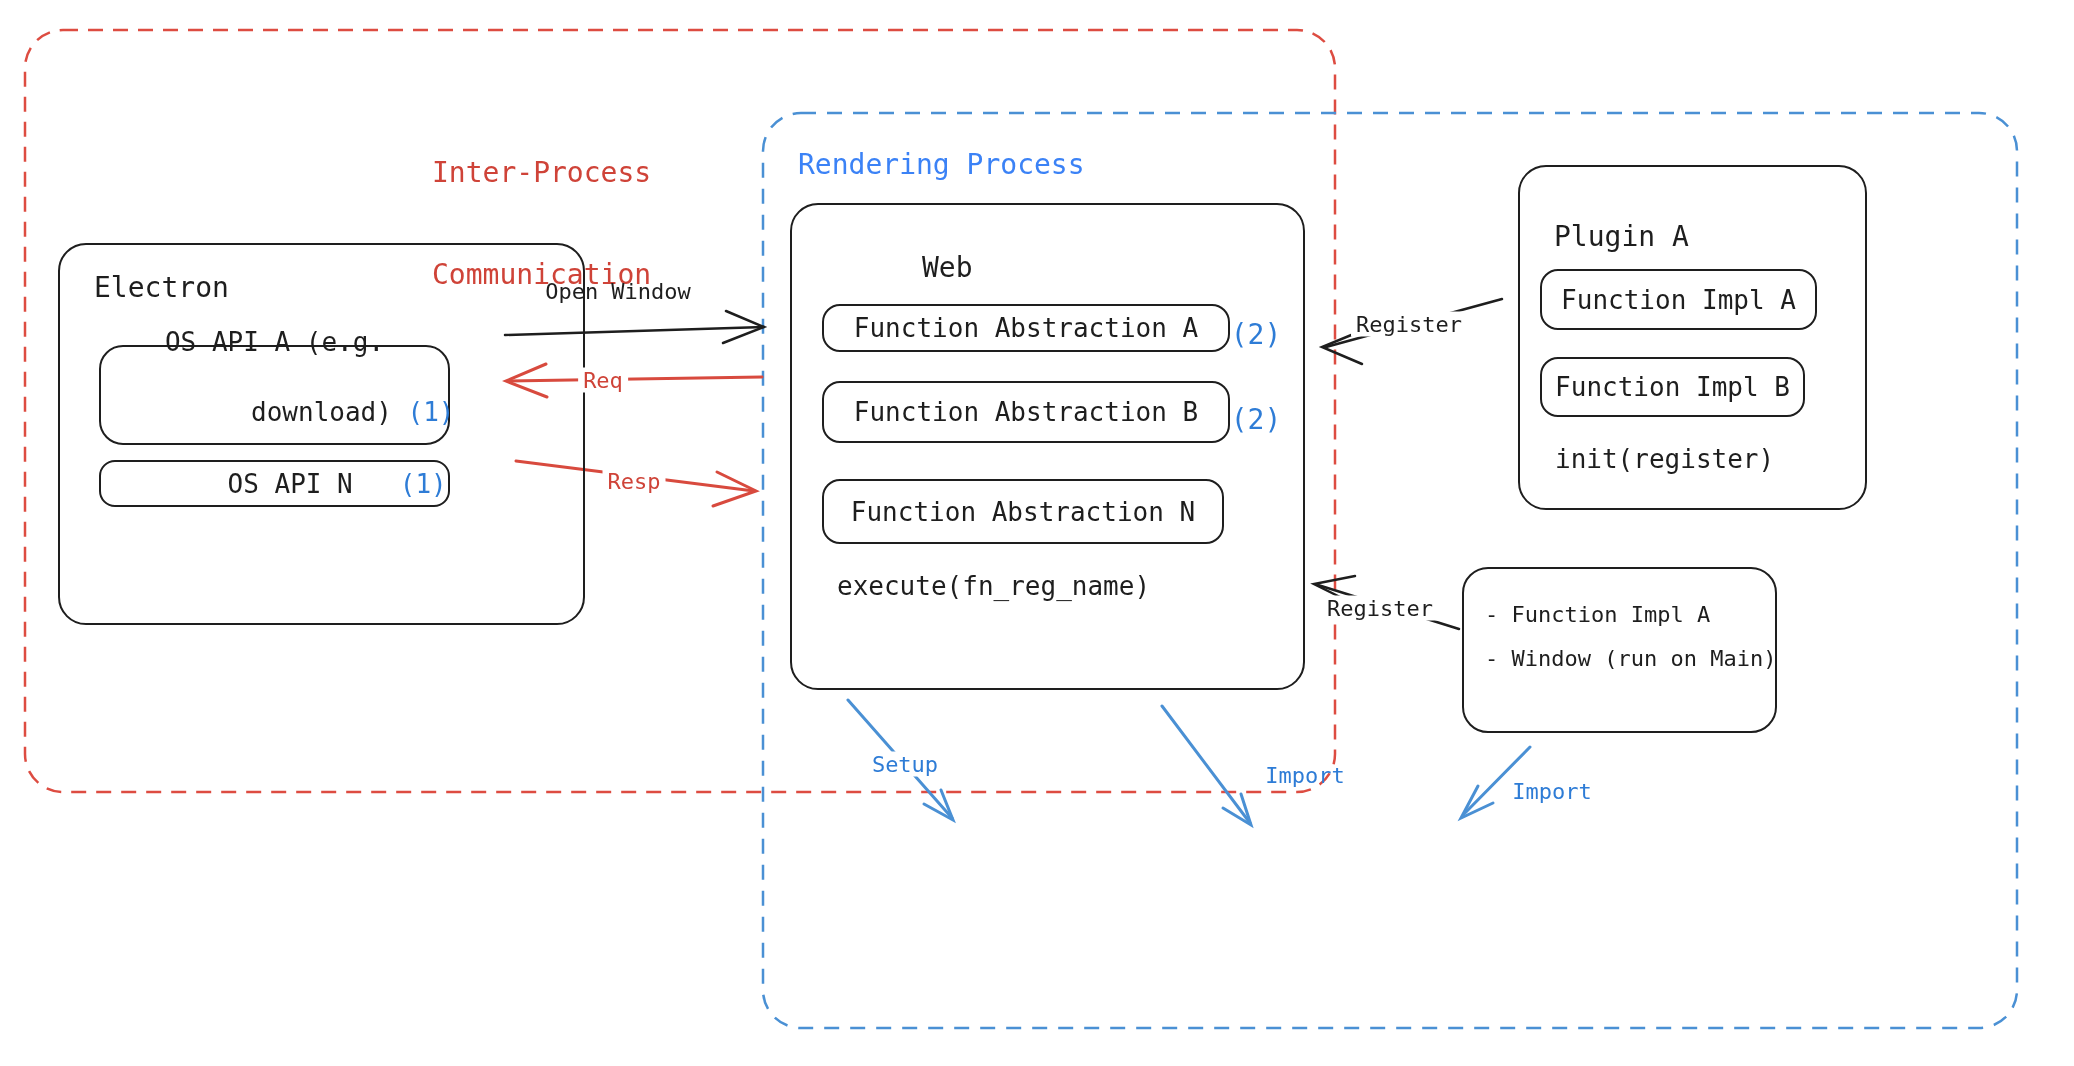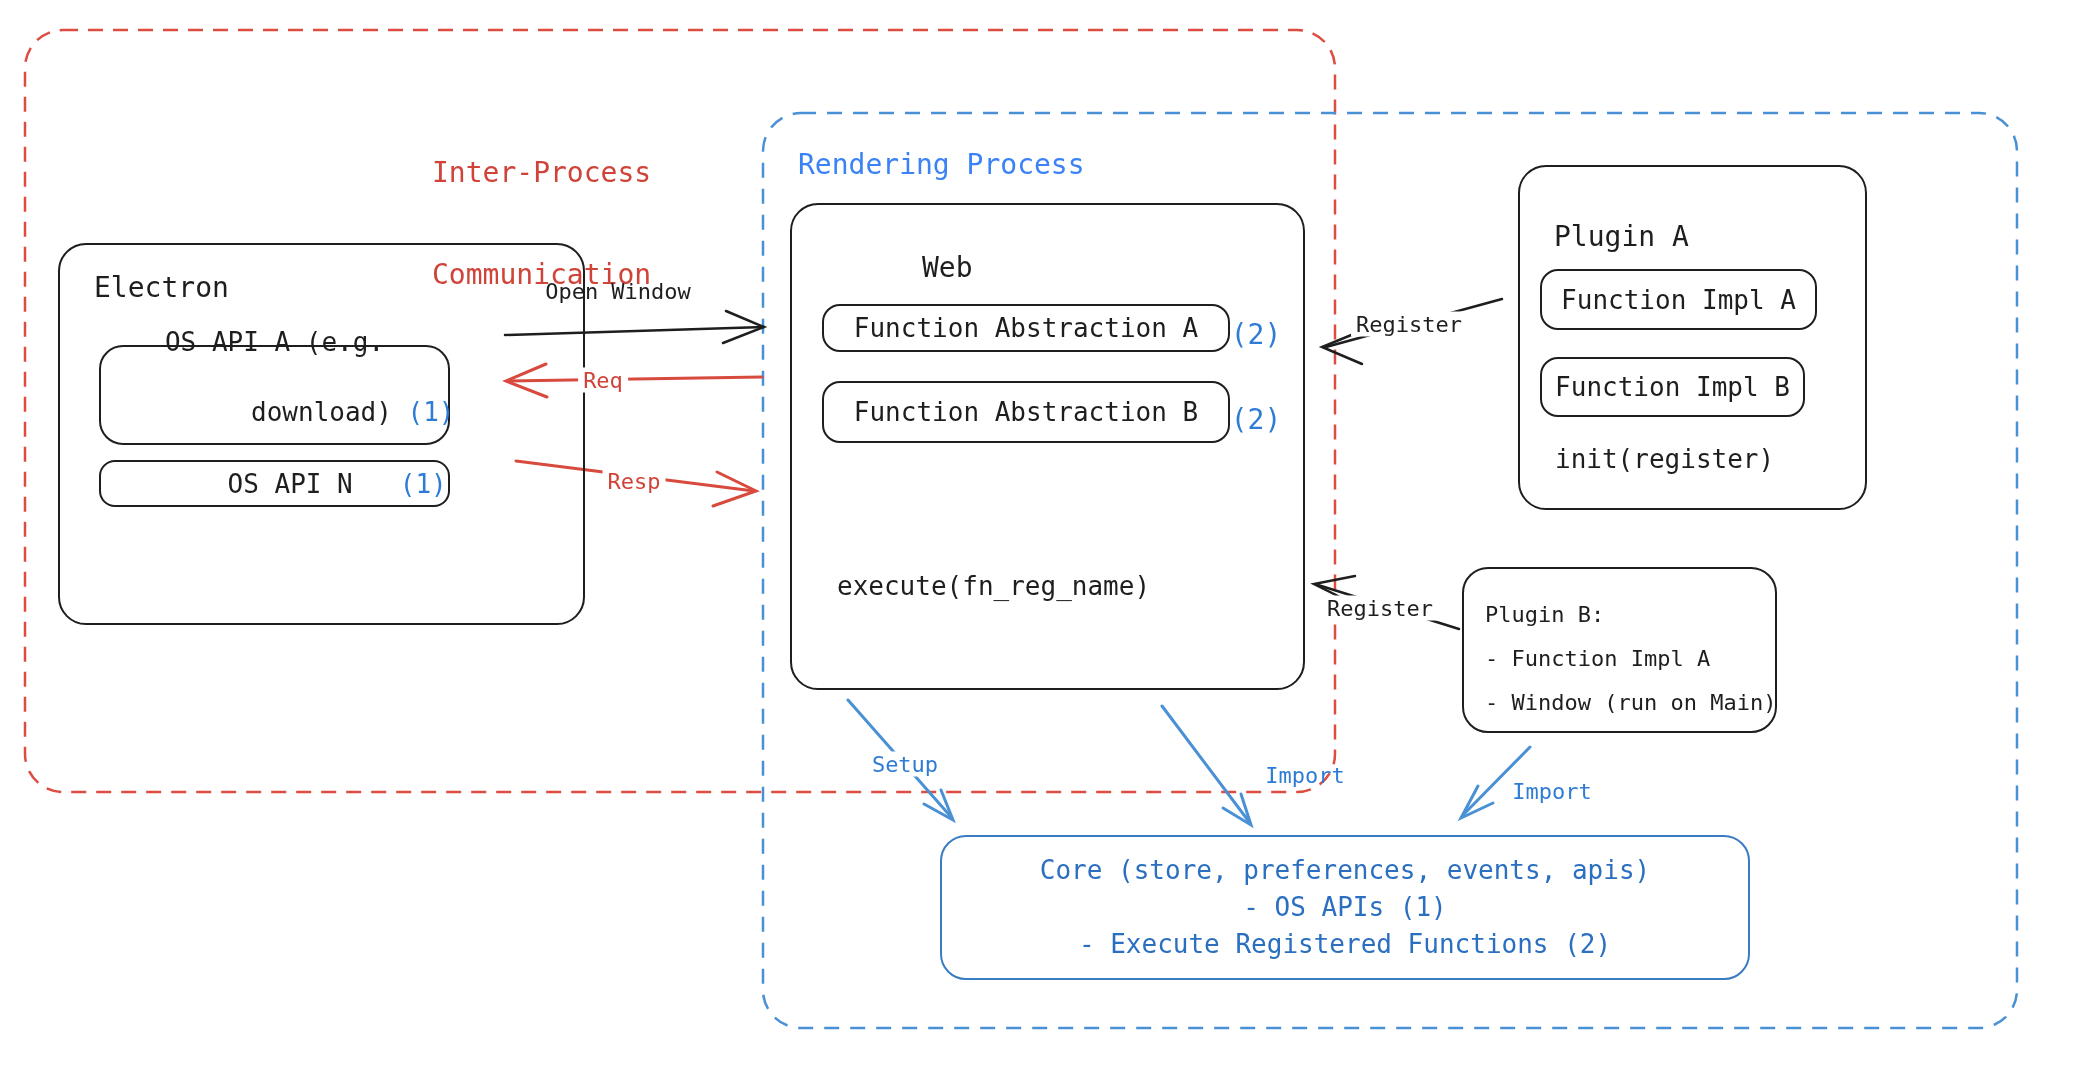--- a/index.html
+++ b/index.html
@@ -110,51 +110,48 @@
     <div class="inner-box" style="left:30px;top:99px;width:408px;height:48px;align-items:center;">
       <span class="mono26">Function Abstraction A</span>
     </div>
     <div class="lbl ref" style="left:464px;top:129px;font-size:28px;">(2)</div>
 
     <div class="inner-box" style="left:30px;top:176px;width:408px;height:62px;">
       <span class="mono26">Function Abstraction B</span>
     </div>
     <div class="lbl ref" style="left:464px;top:214px;font-size:28px;">(2)</div>
 
+    <div class="inner-box" style="left:30px;top:274px;width:402px;height:65px;">
+      <span class="mono26">Function Abstraction N</span>
+    </div>
 
     <div class="mono26" style="position:absolute;left:45px;top:366px;">execute(fn_reg_name)</div>
   </div>
 
   <div class="box" style="left:1518px;top:165px;width:349px;height:345px;">
     <div class="title" style="left:34px;top:53px;">Plugin A</div>
 
     <div class="inner-box" style="left:20px;top:102px;width:277px;height:61px;">
       <span style="font-size:26px;white-space:pre;">Function Impl A</span>
     </div>
 
     <div class="inner-box" style="left:20px;top:190px;width:265px;height:60px;">
       <span style="font-size:26px;white-space:pre;">Function Impl B</span>
     </div>
 
     <div class="mono26" style="position:absolute;left:35px;top:277px;">init(register)</div>
   </div>
 
   <div class="box" style="left:1462px;top:567px;width:315px;height:166px;border-radius:26px;">
     <div style="position:absolute;left:21px;top:24px;">
-      <div class="pb-line">Plugin B:</div>
       <div class="pb-line">- Function Impl A</div>
       <div class="pb-line">- Window (run on Main)</div>
     </div>
   </div>
 
-  <div class="core-box" style="left:940px;top:835px;width:810px;height:145px;">
-    <div class="core-line">Core (store, preferences, events, apis)</div>
-    <div class="core-line">- OS APIs (1)</div>
-    <div class="core-line">- Execute Registered Functions (2)</div>
-  </div>
 
   <div class="lbl" style="left:618px;top:291px;">Open Window</div>
 
   <div class="lbl lbl-bg red" style="left:603px;top:380px;">Req</div>
 
   <div class="lbl lbl-bg red" style="left:634px;top:481px;">Resp</div>
 
   <div class="lbl lbl-bg" style="left:1409px;top:324px;">Register</div>
 
   <div class="lbl lbl-bg" style="left:1380px;top:608px;">Register</div>

